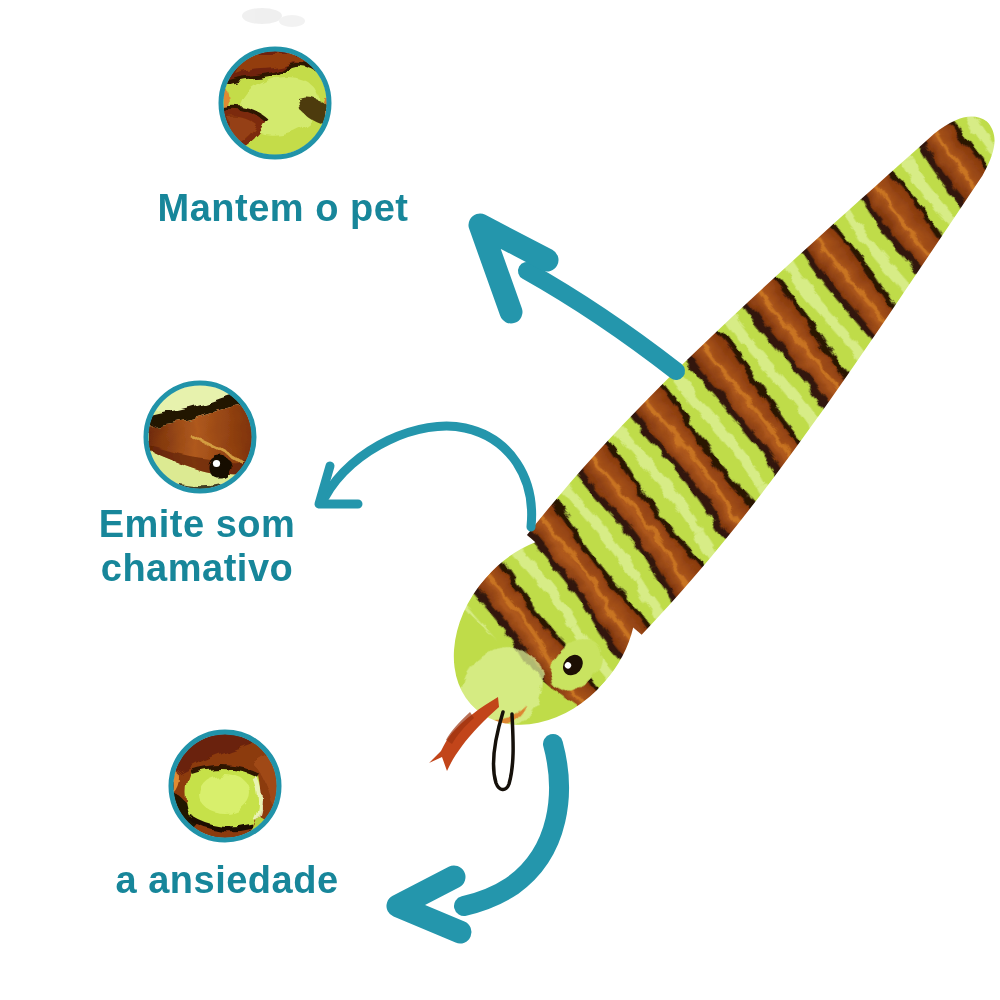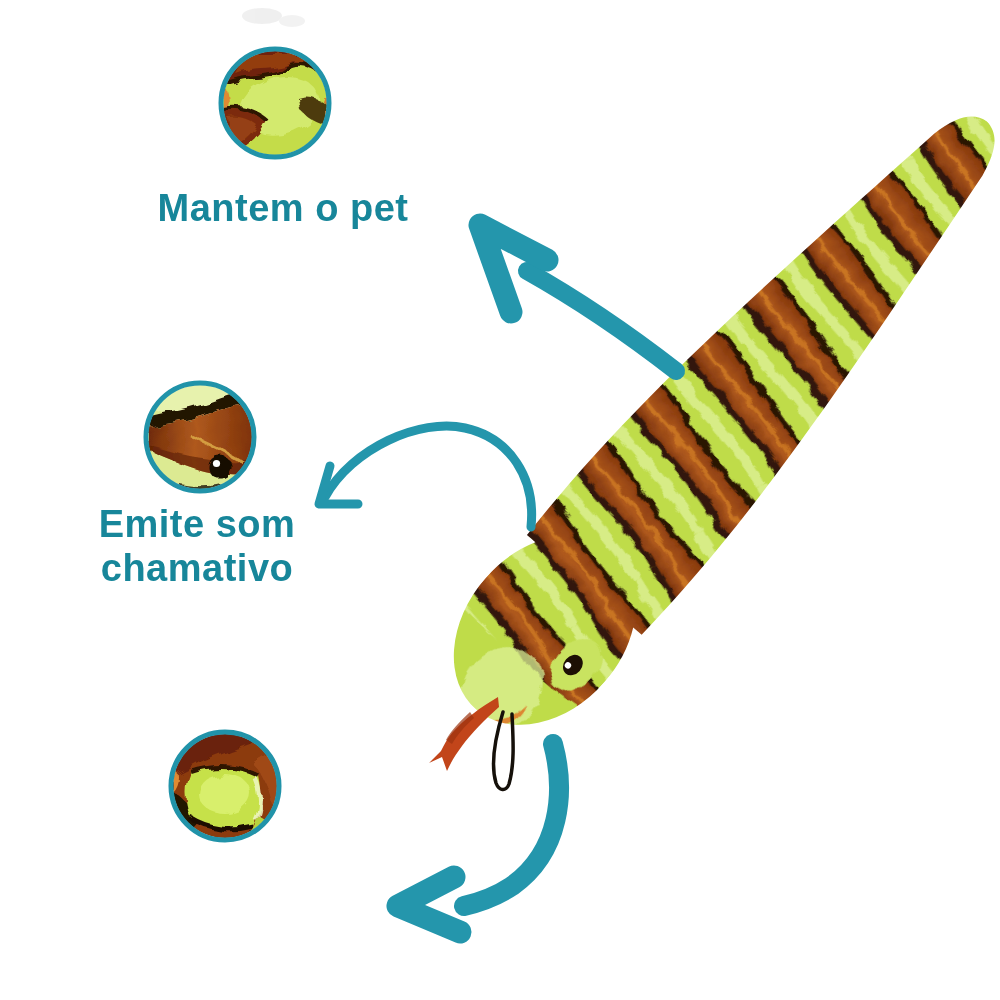--- a/index.html
+++ b/index.html
@@ -144,15 +144,16 @@
   <div class="caption cap-active">
     <span class="line">Mantem o pet</span>
   </div>
 
   <div class="caption cap-sound">
     <span class="line">Emite som</span>
     <span class="line">chamativo</span>
   </div>
 
   <div class="caption cap-anxiety">
+    <span class="line">a ansiedade</span>
   </div>
 
 </div>
 
 </body></html>

